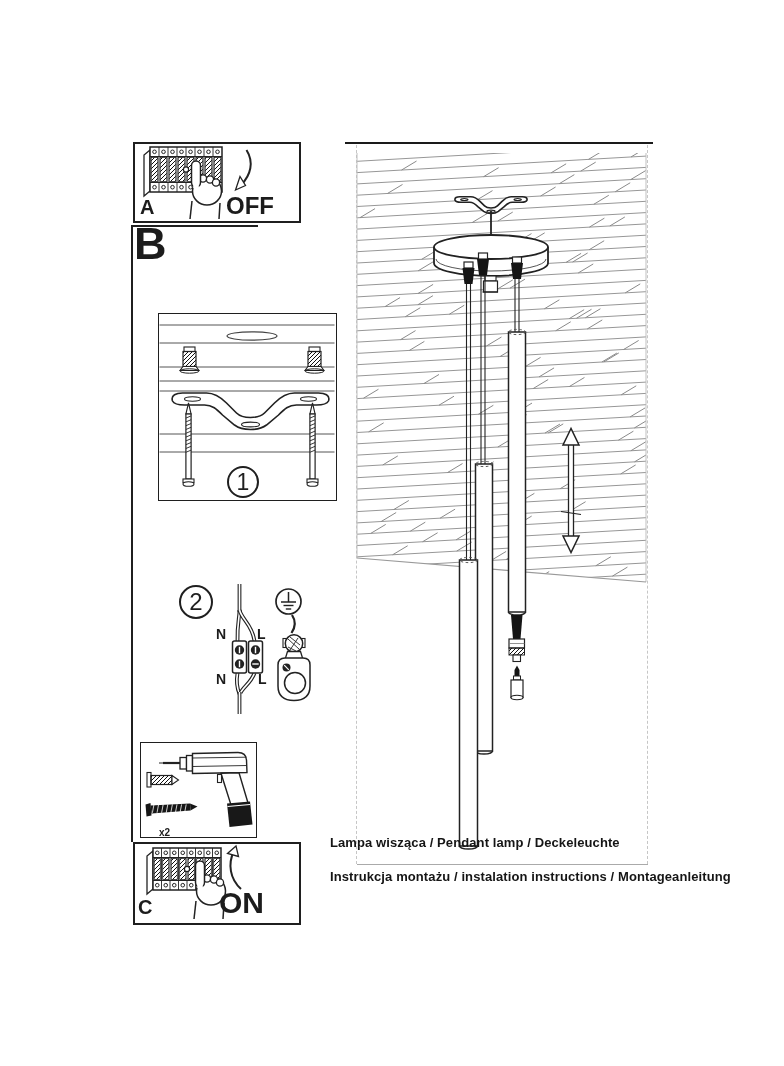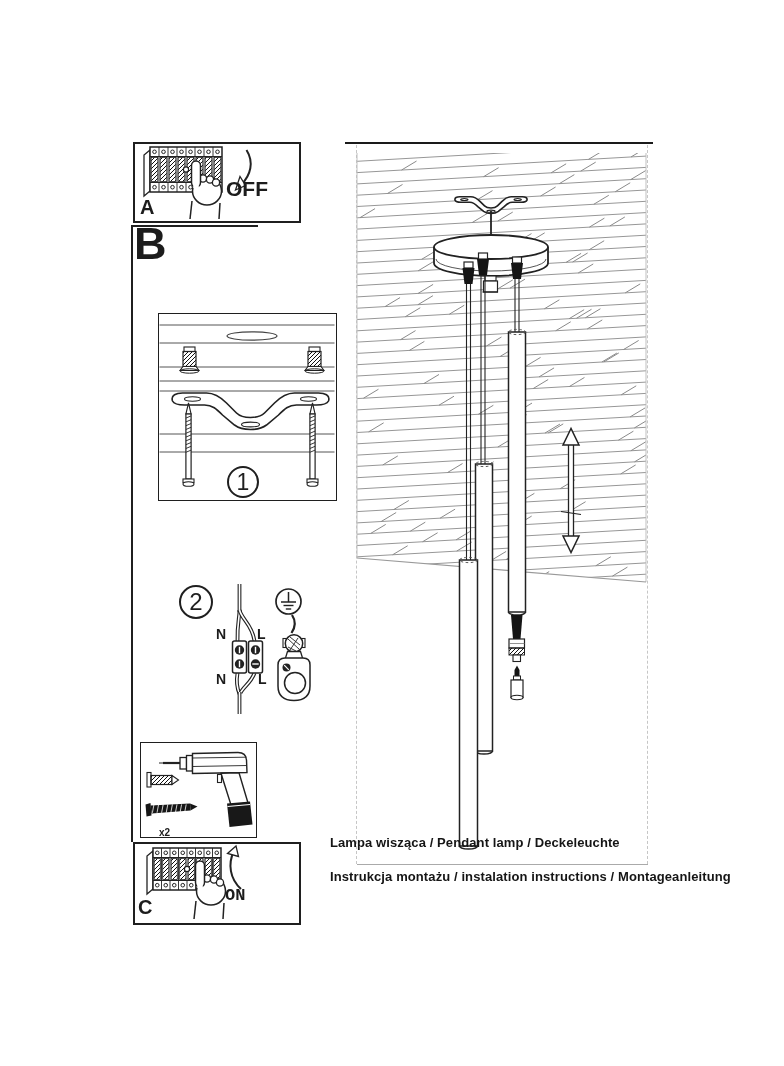--- a/index.html
+++ b/index.html
@@ -24,22 +24,22 @@
 <div class="border-box thin" style="left:140px;top:742px;width:115px;height:94px;"></div>
 <div class="border-box" style="left:133px;top:842px;width:164px;height:79px;"></div>
 
 <div class="edge" style="left:345px;top:142px;width:308px;border-top:2.5px solid #1a1a1a;"></div>
 <div class="edge" style="left:357px;top:864px;width:291px;border-top:1px solid #aaa;"></div>
 <div class="edge" style="left:356px;top:145px;height:719px;border-left:1px dashed #c6c6c6;"></div>
 <div class="edge" style="left:647px;top:145px;height:719px;border-left:1px dashed #c6c6c6;"></div>
 
 <div class="lbl letter" style="left:140px;top:196px;">A</div>
 <div class="lbl" style="left:134px;top:221px;font-size:45px;font-weight:600;line-height:1;">B</div>
-<div class="lbl" style="left:226px;top:177px;font-size:21px;">OFF</div>
-<div class="lbl" style="left:225px;top:886px;font-size:17px;font-family:Liberation Mono, monospace;">ON</div>
+<div class="lbl" style="left:226px;top:192px;font-size:24px;">OFF</div>
+<div class="lbl" style="left:219px;top:886px;font-size:30px;">ON</div>
 <div class="lbl letter" style="left:138px;top:896px;">C</div>
 
 <div class="circle-num" style="left:227px;top:466px;width:28px;height:28px;font-size:23px;">
   <span>1</span>
 </div>
 <div class="circle-num" style="left:179px;top:585px;width:30px;height:30px;font-size:24px;">
   <span>2</span>
 </div>
 
 <div class="lbl" style="left:216px;top:626px;font-size:14px;">N</div>

